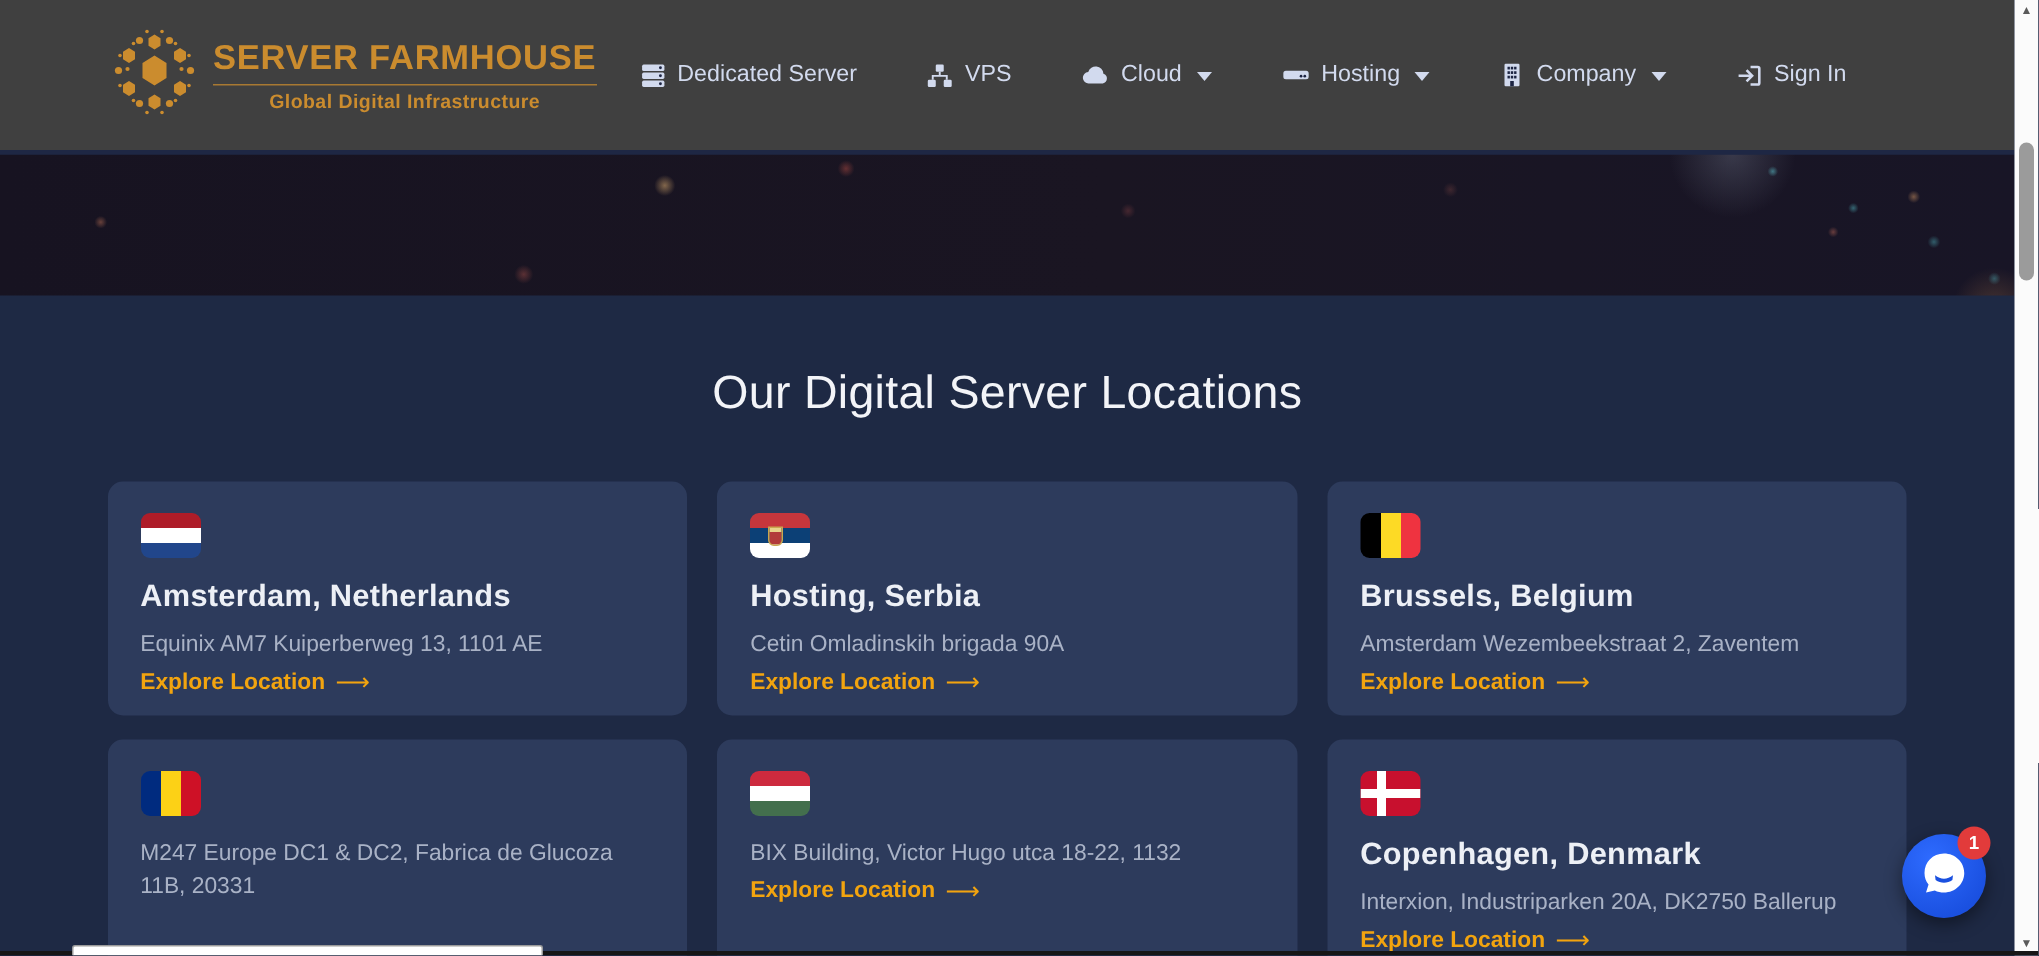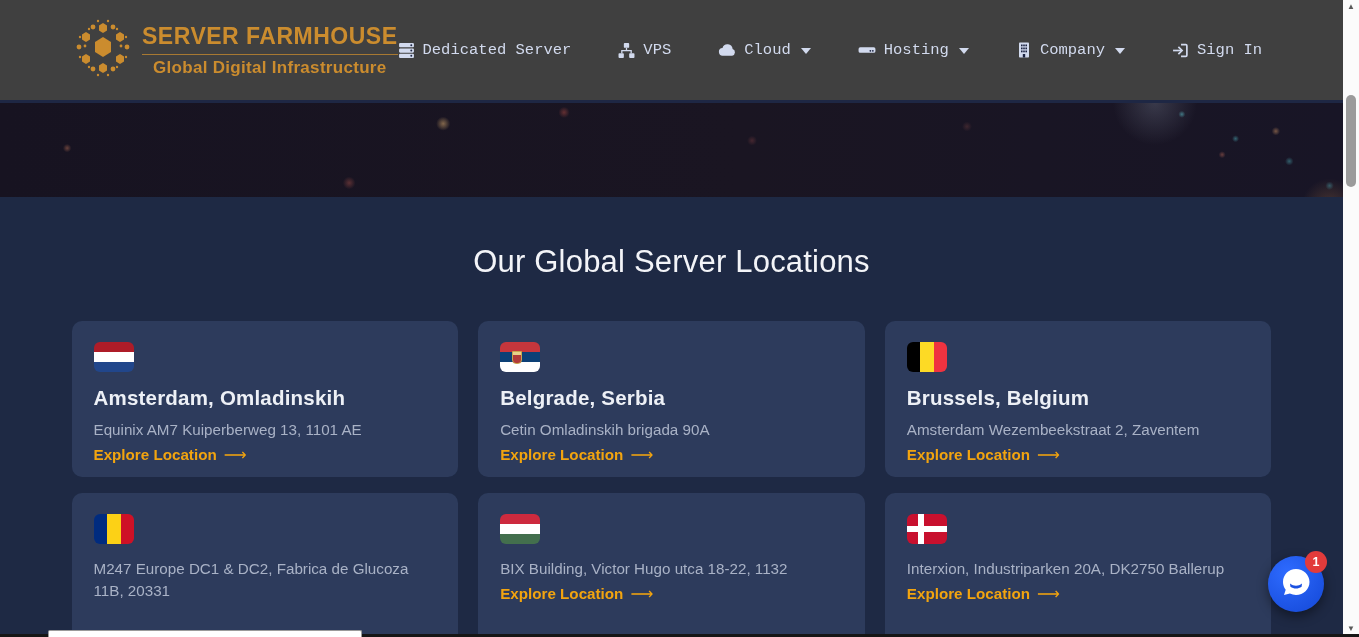--- a/index.html
+++ b/index.html
@@ -16,26 +16,26 @@
     height:100px; background:#404040; display:flex; 
     padding-left:76px; padding-right:112px;
   }
   .brand { display:flex; align-items:center; gap:12px; cursor:pointer; }
   .brand-text { display:flex; flex-direction:column; align-items:center; }
   .brand-name {
     color:#cb8c2e; font-size:23px; font-weight:bold; letter-spacing:0.5px;
     padding-bottom:4px; border-bottom:1px solid rgba(203,140,46,.75);
     white-space:nowrap;
   }
-  .brand-tagline { color:#cb8c2e; font-size:17px; font-weight:bold; margin-top:3px; letter-spacing:0.3px; }
+  .brand-tagline { color:#cb8c2e; font-size:13px; font-weight:bold; margin-top:3px; letter-spacing:0.3px; }
 
   .nav { display:flex; align-items:center; gap:47px; margin-left:auto; }
   .nav-item {
     display:flex; align-items:center; gap:8px; color:#d2daee; font-size:15.5px;
-    cursor:pointer; white-space:nowrap;font-family:Liberation Mono, monospace;
+    cursor:pointer; white-space:nowrap;
   }
   .nav-item svg { display:block; }
   .caret {
     width:0; height:0; border-left:5px solid transparent; border-right:5px solid transparent;
     border-top:6px solid #d2daee; margin-left:2px; margin-top:2px;
   }
 
   
   .hero {
     height:97px; border-top:3px solid #1e2744;
@@ -257,37 +257,37 @@
           </svg>
         </span>
         <span>Sign In</span>
       </div>
     </nav>
   </header>
 
   <div class="hero"></div>
 
   <section class="locations">
-    <h2 class="section-title">Our Global Server Locations</h2>
+    <h2 class="section-title">Our Digital Server Locations</h2>
 
     <div class="cards">
 
       <div class="card">
         <div class="flag flag-netherlands"></div>
-        <div class="card-city">Amsterdam, Omladinskih</div>
+        <div class="card-city">Amsterdam, Netherlands</div>
         <div class="card-address">Equinix AM7 Kuiperberweg 13, 1101 AE</div>
         <a class="card-link">
           <span>Explore Location</span>
           <span class="arrow">⟶</span>
         </a>
       </div>
 
       <div class="card">
         <div class="flag flag-serbia"></div>
-        <div class="card-city">Belgrade, Serbia</div>
+        <div class="card-city">Hosting, Serbia</div>
         <div class="card-address">Cetin Omladinskih brigada 90A</div>
         <a class="card-link">
           <span>Explore Location</span>
           <span class="arrow">⟶</span>
         </a>
       </div>
 
       <div class="card">
         <div class="flag flag-belgium"></div>
         <div class="card-city">Brussels, Belgium</div>
@@ -311,20 +311,21 @@
           <span>Explore Location</span>
           <span class="arrow">⟶</span>
         </a>
       </div>
 
       <div class="card">
         <div class="flag flag-denmark">
           <span class="cross-v"></span>
           <span class="cross-h"></span>
         </div>
+        <div class="card-city">Copenhagen, Denmark</div>
         <div class="card-address">Interxion, Industriparken 20A, DK2750 Ballerup</div>
         <a class="card-link">
           <span>Explore Location</span>
           <span class="arrow">⟶</span>
         </a>
       </div>
 
     </div>
   </section>
 </div>

